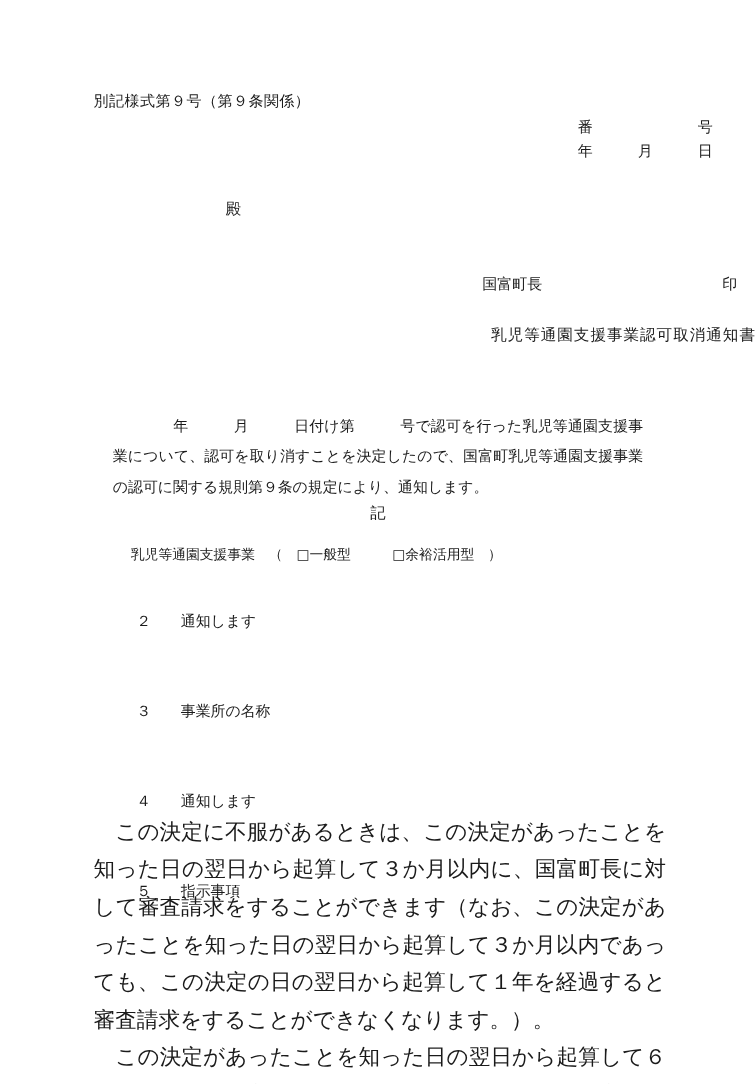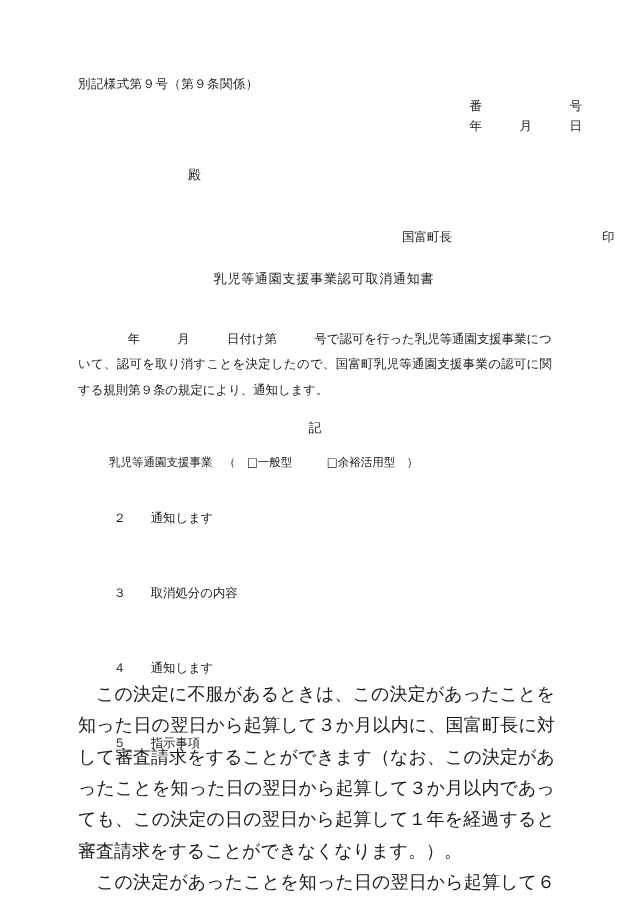--- a/index.html
+++ b/index.html
@@ -27,55 +27,55 @@
   .t { position: absolute; white-space: pre; line-height: 1.0; }
   .blk { position: absolute; }
 
   .form-no {
     left: 78px; top: 78px;
     font-size: 12.5px;
     letter-spacing: 0.4px;
   }
 
   .meta {
-    right: 48px; top: 96px;
+    right: 36px; top: 96px;
     text-align: right;
     font-size: 12.5px;
   }
   .meta .row { white-space: pre; line-height: 1.62; }
 
   .addressee {
     left: 188px; top: 168px;
     font-size: 13px;
   }
 
   .signature {
     left: 386px; top: 218px;
     font-size: 12.5px;
     white-space: pre;
   }
   .signature .seal { display: inline-block; }
 
   .doc-title {
     left: 0; right: 0; top: 270px;
-    text-align: center;
+    text-align: right;
     font-size: 13px;
     letter-spacing: 0.8px;
     padding-left: 18px;
   }
 
   .body-block {
     left: 78px; top: 326px;
     width: 474px;
     font-size: 12.4px;
     line-height: 2.05;
     text-align: justify;
     text-justify: inter-ideograph;
   }
-  .body-block p { margin: 0; }
+  .body-block p { margin: 16px; }
 
   .kiji {
     left: 0; right: 0; top: 420px;
     text-align: center;
     font-size: 12.8px;
   }
 
   .items {
     left: 82px; top: 454px;
     width: 470px;
@@ -129,21 +129,21 @@
     </div>
 
     <div class="item">
       <div class="item-head">
         <span>２</span><span>　　</span><span>通知します</span>
       </div>
     </div>
 
     <div class="item">
       <div class="item-head">
-        <span>３</span><span>　　</span><span>取消処分の内容</span>
+        <span>３</span><span>　　</span><span>事業所の名称</span>
       </div>
     </div>
 
     <div class="item">
       <div class="item-head">
         <span>４</span><span>　　</span><span>通知します</span>
       </div>
     </div>
 
     <div class="item">

